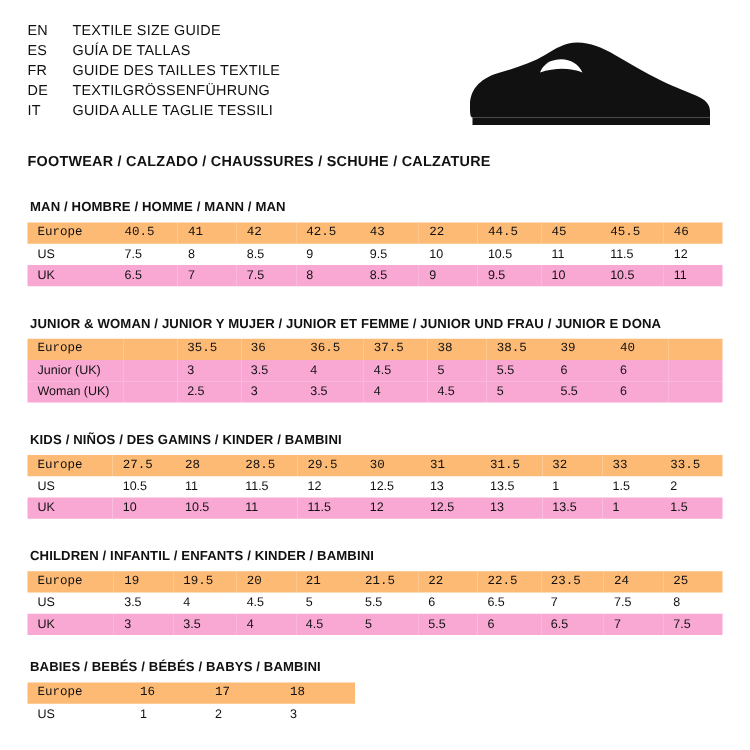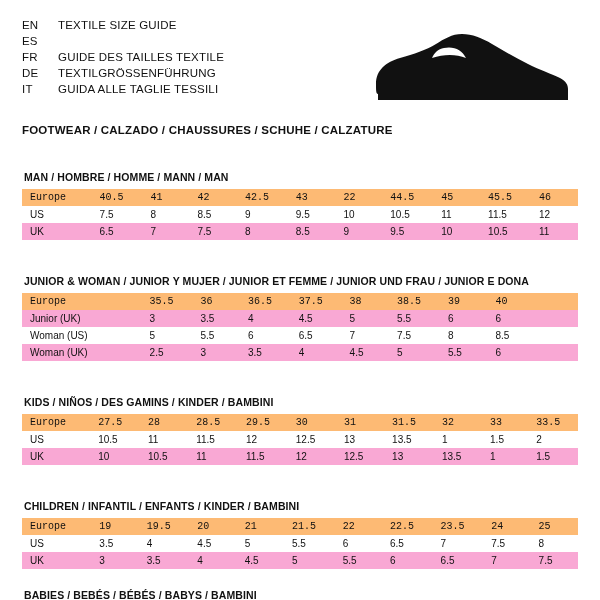--- a/index.html
+++ b/index.html
@@ -58,21 +58,21 @@
 
   .section-title {
     margin-top: 16px;
     font-size: 11.5px;
     font-weight: bold;
     letter-spacing: 0.2px;
   }
 
   
   .group {
-    margin-top: 35px;
+    margin-top: 24px;
   }
   .group-title {
     font-size: 10.5px;
     font-weight: bold;
     letter-spacing: 0.1px;
     margin-bottom: 6px;
     padding-left: 2px;
   }
   table.size {
     border-collapse: collapse;
@@ -110,20 +110,21 @@
 <div class="page">
 
   <div class="header">
     <div class="lang-block">
       <div class="lang-row">
         <span class="lang-code">EN</span>
         <span class="lang-text">TEXTILE SIZE GUIDE</span>
       </div>
       <div class="lang-row">
         <span class="lang-code">ES</span>
+        <span class="lang-text">GUÍA DE TALLAS</span>
       </div>
       <div class="lang-row">
         <span class="lang-code">FR</span>
         <span class="lang-text">GUIDE DES TAILLES TEXTILE</span>
       </div>
       <div class="lang-row">
         <span class="lang-code">DE</span>
         <span class="lang-text">TEXTILGRÖSSENFÜHRUNG</span>
       </div>
       <div class="lang-row">
@@ -214,33 +215,20 @@
         <td class="w-col">3</td>
         <td class="w-col">3.5</td>
         <td class="w-col">4</td>
         <td class="w-col">4.5</td>
         <td class="w-col">5</td>
         <td class="w-col">5.5</td>
         <td class="w-col">6</td>
         <td class="w-col">6</td>
         <td class="w-col"></td>
       </tr>
-      <tr>
-        <td class="lbl w-label">Woman (US)</td>
-        <td class="w-col"></td>
-        <td class="w-col">5</td>
-        <td class="w-col">5.5</td>
-        <td class="w-col">6</td>
-        <td class="w-col">6.5</td>
-        <td class="w-col">7</td>
-        <td class="w-col">7.5</td>
-        <td class="w-col">8</td>
-        <td class="w-col">8.5</td>
-        <td class="w-col"></td>
-      </tr>
       <tr class="alt">
         <td class="lbl w-label">Woman (UK)</td>
         <td class="w-col"></td>
         <td class="w-col">2.5</td>
         <td class="w-col">3</td>
         <td class="w-col">3.5</td>
         <td class="w-col">4</td>
         <td class="w-col">4.5</td>
         <td class="w-col">5</td>
         <td class="w-col">5.5</td>

